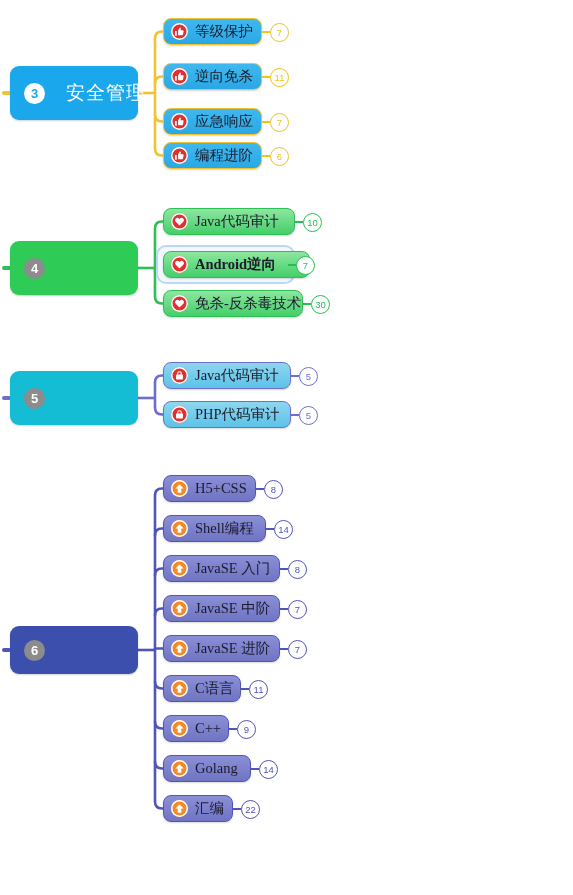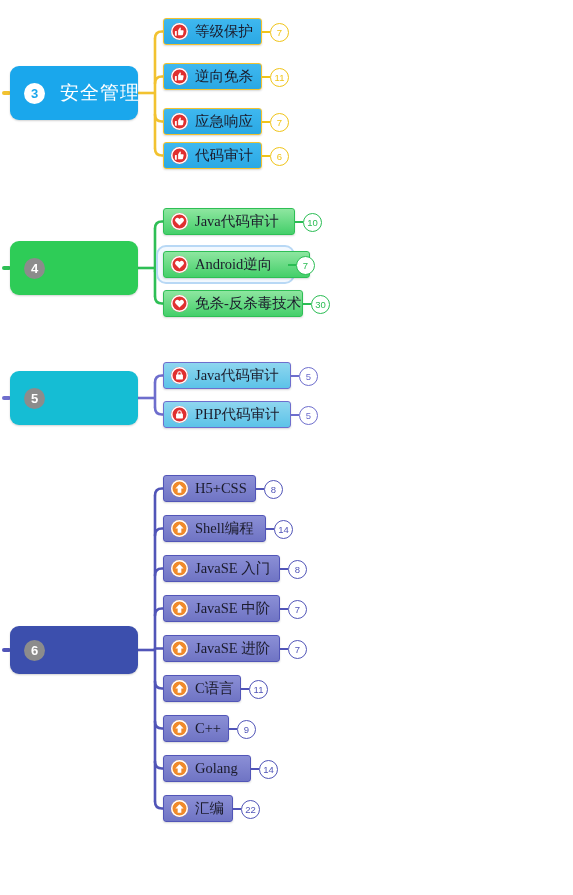--- a/index.html
+++ b/index.html
@@ -48,41 +48,41 @@
     display: inline-flex;
     align-items: center;
     justify-content: center;
     font-size: 13px;
     font-weight: bold;
     line-height: 1;
     flex: 0 0 auto;
     font-family: "Liberation Sans", sans-serif;
   }
   .parent-label {
-    margin-left: 15px;
+    margin-left: 21px;
     font-size: 19px;
     letter-spacing: 1px;
     font-family: "Liberation Sans", "DejaVu Sans", sans-serif;
   }
 
   
   .parent-stub {
     position: absolute;
     width: 9px;
     height: 4px;
     border-radius: 2px;
   }
 
   
   .child-node {
     position: absolute;
     display: flex;
     align-items: center;
     box-sizing: border-box;
-    border-radius: 3px;
+    border-radius: 8px;
     padding-left: 7px;
     padding-right: 9px;
     height: 27px;
     white-space: nowrap;
     box-shadow: 0 1px 2px rgba(0,0,0,0.16);
   }
   .child-icon {
     width: 17px;
     height: 17px;
     border-radius: 50%;
@@ -187,21 +187,21 @@
         <span class="child-label">应急响应</span>
       </div>
       <div class="badge-stub" style="left: 262px; top: 120.5px; background: rgb(240, 196, 25);"></div>
       <div class="badge" style="left: 270px; top: 113px; color: rgb(240, 196, 25);">7</div>
       <div class="child-node" style="left: 163px; top: 142px; width: 99px; background: linear-gradient(rgb(63, 184, 239) 0%, rgb(42, 168, 228) 100%); border: 1.5px solid rgb(242, 194, 48);">
         <span class="child-icon" style="background: rgb(224, 48, 48);">
           <svg width="11" height="11" viewBox="0 0 24 24">
             <path fill="#ffffff" d="M6 21H3a1 1 0 0 1-1-1v-8a1 1 0 0 1 1-1h3v10zm3-11.5L13 3c1.3 0 2.2 1 2 2.2L14.4 9H19c1.3 0 2.2 1.1 2 2.3l-1.4 7c-.2 1-1 1.7-2 1.7H9V9.5z"></path>
           </svg>
         </span>
-        <span class="child-label">代码审计</span>
+        <span class="child-label">编程进阶</span>
       </div>
       <div class="badge-stub" style="left: 262px; top: 154.5px; background: rgb(240, 196, 25);"></div>
       <div class="badge" style="left: 270px; top: 147px; color: rgb(240, 196, 25);">6</div>
     </div>
     <div class="branch">
       <svg class="conn" width="573" height="895" style="left: 0px; top: 0px;">
         <path d="M 138 268 L 155 268" stroke="#2ebf55" stroke-width="2.6" fill="none"></path>
         <path d="M 155 228.5 L 155 296.5" stroke="#2ebf55" stroke-width="2.6" fill="none"></path>
         <path d="M 155 228.5 Q 155 221.5 162 221.5 L 163 221.5" stroke="#2ebf55" stroke-width="2.6" fill="none" stroke-linecap="round"></path>
         <path d="M 155 271.5 Q 155 264.5 162 264.5 L 163 264.5" stroke="#2ebf55" stroke-width="2.6" fill="none" stroke-linecap="round"></path>
@@ -215,21 +215,21 @@
         <span class="child-icon" style="background: rgb(224, 48, 48);">
           <svg width="11" height="11" viewBox="0 0 24 24">
             <path fill="#ffffff" d="M12 20.5 3.8 12.6a5 5 0 0 1 0-7.1 5 5 0 0 1 7.1 0l1.1 1.1 1.1-1.1a5 5 0 0 1 7.1 0 5 5 0 0 1 0 7.1L12 20.5z"></path>
           </svg>
         </span>
         <span class="child-label">Java代码审计</span>
       </div>
       <div class="badge-stub" style="left: 295px; top: 220.5px; background: rgb(43, 189, 84);"></div>
       <div class="badge" style="left: 303px; top: 213px; color: rgb(43, 189, 84);">10</div>
       <div class="sel-ring" style="left: 156px; top: 245px; width: 139px; height: 39px;"></div>
-      <div class="child-node" style="left: 163px; top: 251px; width: 147px; background: linear-gradient(rgb(142, 230, 160) 0%, rgb(68, 207, 106) 100%); border: 1.5px solid rgb(46, 191, 85);">
+      <div class="child-node" style="left: 163px; top: 251px; width: 147px; background: linear-gradient(rgb(142, 230, 160) 0%, rgb(68, 207, 106) 100%); border: 1.5px solid rgb(46, 191, 85); font-weight: bold;">
         <span class="child-icon" style="background: rgb(224, 48, 48);">
           <svg width="11" height="11" viewBox="0 0 24 24">
             <path fill="#ffffff" d="M12 20.5 3.8 12.6a5 5 0 0 1 0-7.1 5 5 0 0 1 7.1 0l1.1 1.1 1.1-1.1a5 5 0 0 1 7.1 0 5 5 0 0 1 0 7.1L12 20.5z"></path>
           </svg>
         </span>
         <span class="child-label">Android逆向</span>
       </div>
       <div class="badge-stub" style="left: 288px; top: 263.5px; background: rgb(43, 189, 84);"></div>
       <div class="badge" style="left: 296px; top: 256px; color: rgb(43, 189, 84);">7</div>
       <div class="child-node" style="left: 163px; top: 290px; width: 140px; background: linear-gradient(rgb(142, 230, 160) 0%, rgb(68, 207, 106) 100%); border: 1.5px solid rgb(46, 191, 85);">

